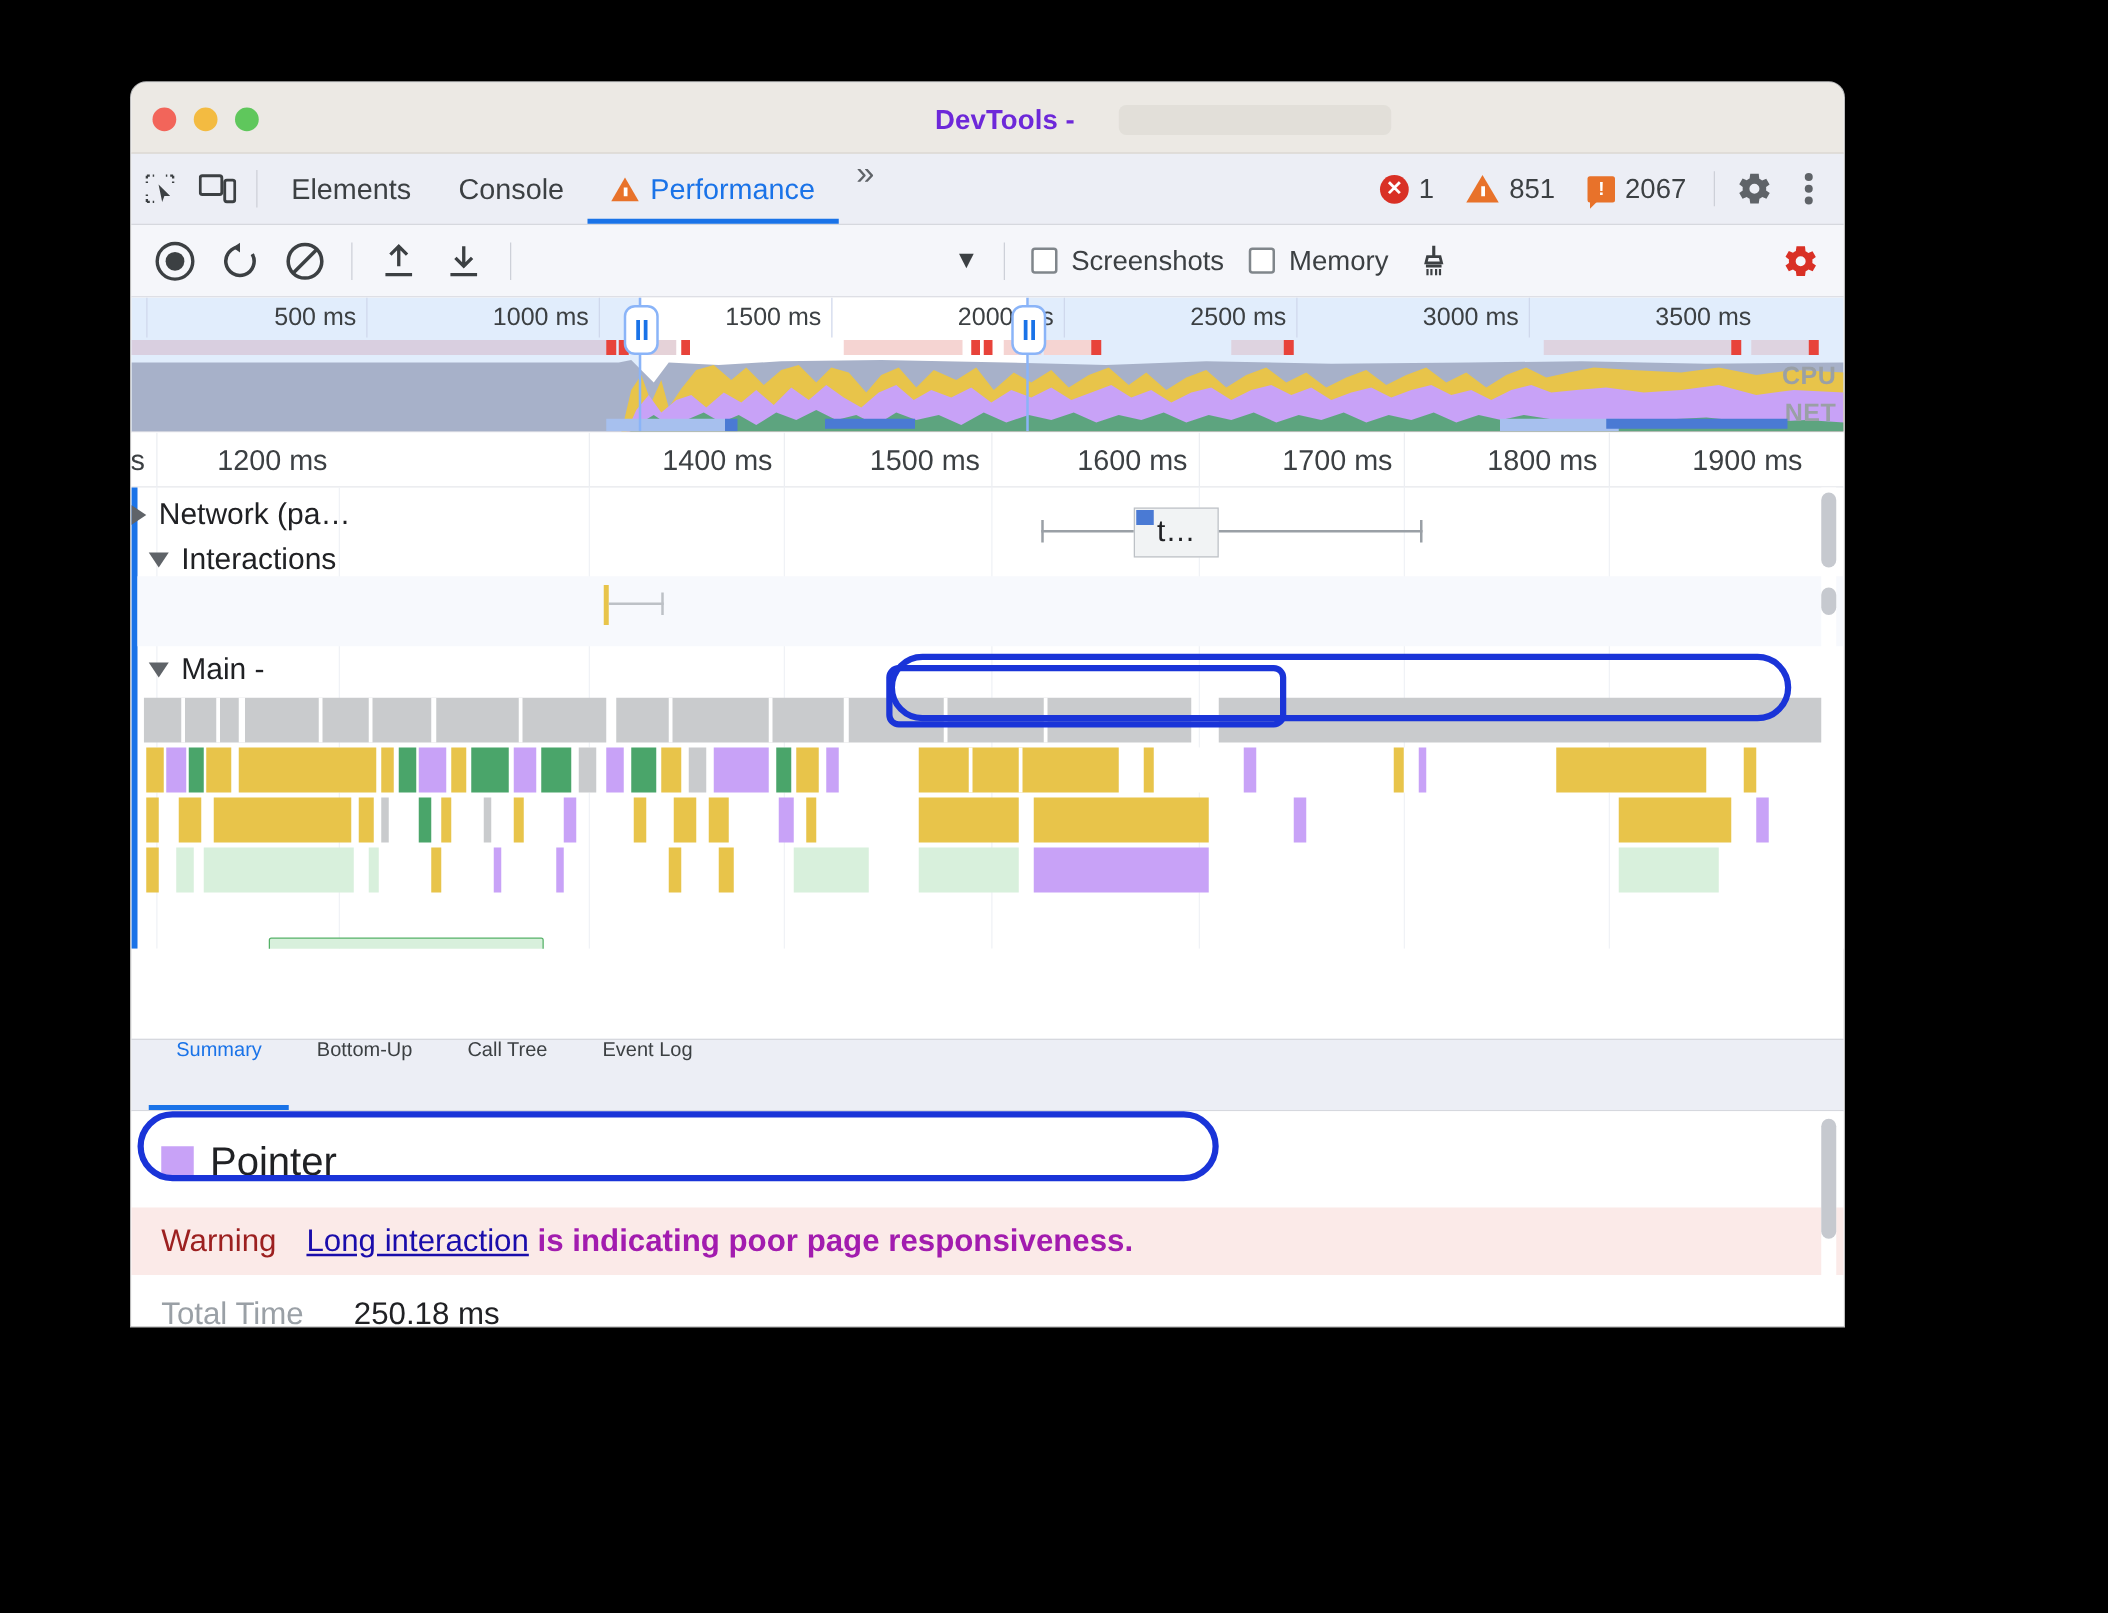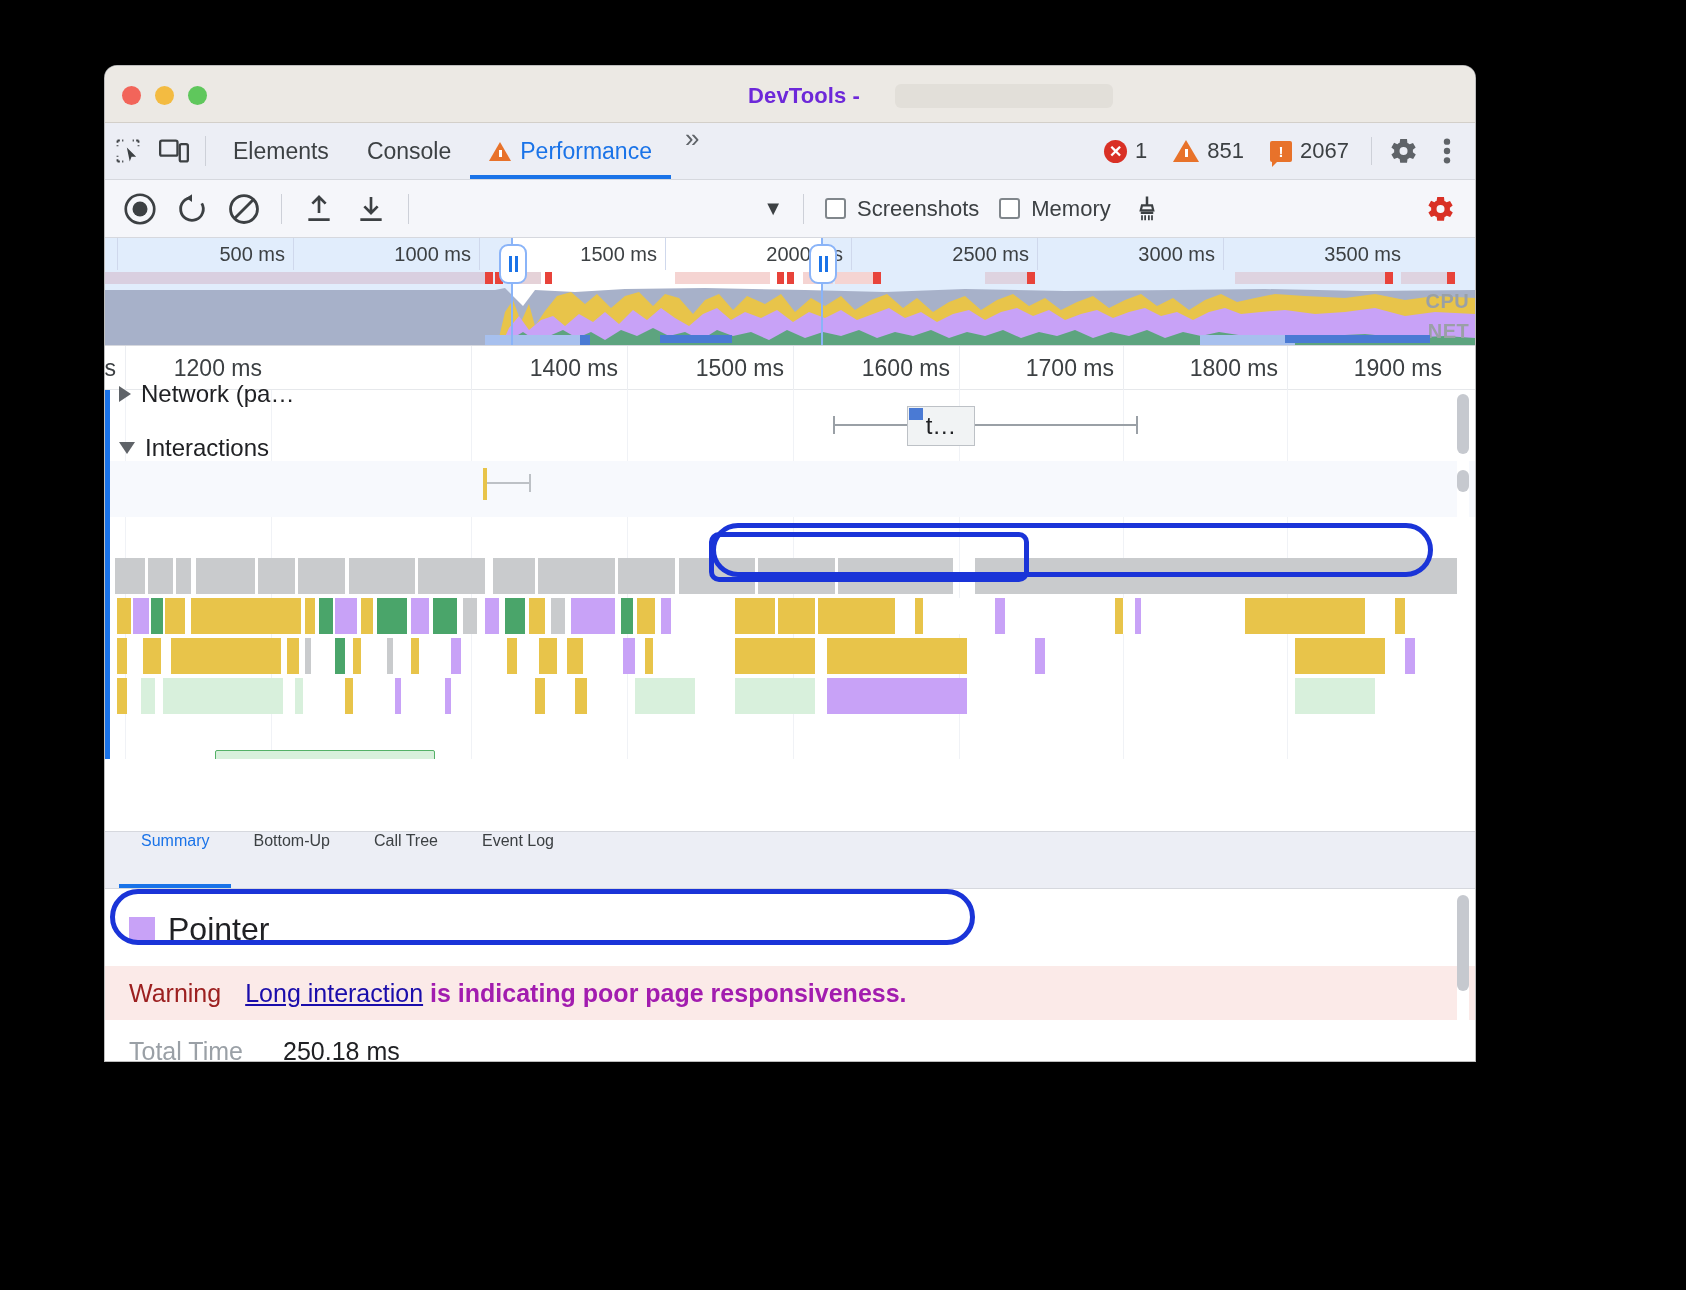--- a/index.html
+++ b/index.html
@@ -386,21 +386,21 @@
     <div class="fl-grid" style="left:366px;"></div>
     <div class="fl-grid" style="left:522px;"></div>
     <div class="fl-grid" style="left:688px;"></div>
     <div class="fl-grid" style="left:854px;"></div>
     <div class="fl-grid" style="left:1018px;"></div>
     <div class="fl-grid" style="left:1182px;"></div>
 
     <div style="position:absolute;left:0;top:44px;bottom:0;width:5px;background:#1a73e8;"></div>
 
     <div class="net-chip"></div>
-    <div class="track-row" style="top:34px;padding-left:14px;">
+    <div class="track-row" style="top:52px;">
       <span class="tri-r"></span>
       <span class="track-title">Network (pa…</span>
     </div>
 
     <div style="position:absolute;left:728px;top:78px;width:305px;height:2px;background:#9aa0a6;"></div>
     <div style="position:absolute;left:728px;top:70px;width:2px;height:18px;background:#9aa0a6;"></div>
     <div style="position:absolute;left:1031px;top:70px;width:2px;height:18px;background:#9aa0a6;"></div>
     <div style="position:absolute;left:802px;top:60px;width:68px;height:40px;background:#f1f3f4;border:1px solid #bdc1c6;display:flex;align-items:center;justify-content:center;font-size:24px;color:#202124;">
       <span style="position:absolute;left:1px;top:1px;width:14px;height:12px;background:#4a7ad4;"></span>
       <span>t…</span>
@@ -408,20 +408,24 @@
 
     <div class="track-row" style="top:88px;padding-left:14px;">
       <span class="tri-d"></span>
       <span class="track-title">Interactions</span>
     </div>
     <div style="position:absolute;left:5px;right:0;top:115px;height:56px;background:#f7f9fd;"></div>
     <div style="position:absolute;left:378px;top:122px;width:4px;height:32px;background:#e8c44a;"></div>
     <div style="position:absolute;left:382px;top:136px;width:44px;height:2px;background:#bdc1c6;"></div>
     <div style="position:absolute;left:424px;top:128px;width:2px;height:18px;background:#bdc1c6;"></div>
 
+    <div class="track-row" style="top:176px;padding-left:14px;">
+      <span class="tri-d"></span>
+      <span class="track-title">Main -</span>
+    </div>
 
     <svg style="position:absolute;left:10px;top:212px;width:1350px;height:200px;" viewBox="0 0 1350 200" preserveAspectRatio="none">
       <g>
         <rect x="0" y="0" width="370" height="36" fill="#c9cbcd"></rect>
         <rect x="30" y="0" width="3" height="36" fill="#fff"></rect>
         <rect x="58" y="0" width="3" height="36" fill="#fff"></rect>
         <rect x="76" y="0" width="5" height="36" fill="#fff"></rect>
         <rect x="140" y="0" width="3" height="36" fill="#fff"></rect>
         <rect x="180" y="0" width="3" height="36" fill="#fff"></rect>
         <rect x="230" y="0" width="4" height="36" fill="#fff"></rect>

